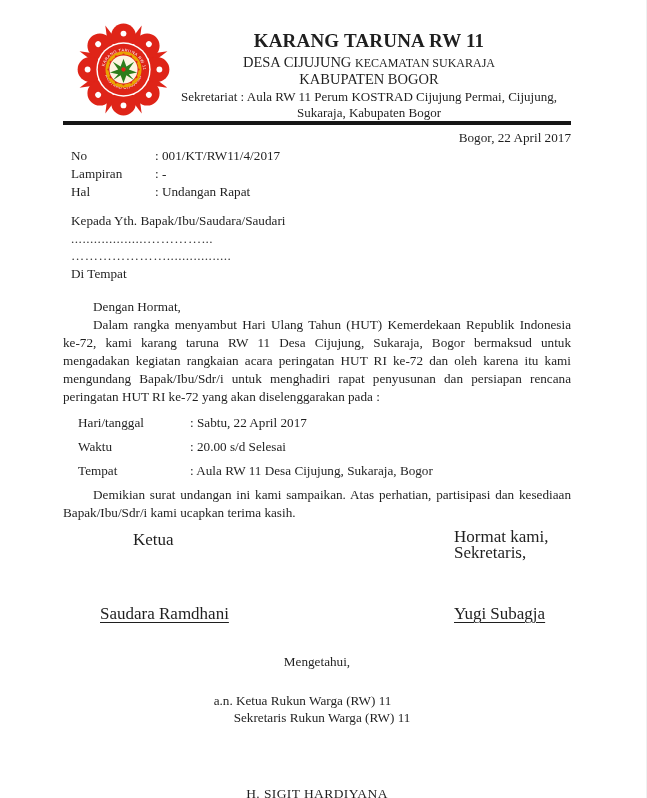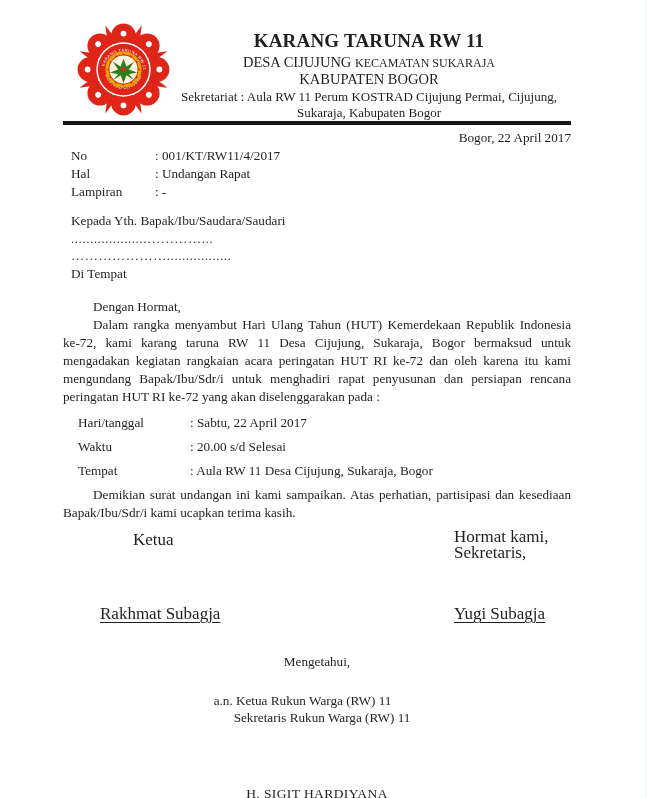--- a/index.html
+++ b/index.html
@@ -158,26 +158,26 @@
 
   <div class="double-rule"></div>
 
   <div class="date-line">Bogor, 22 April 2017</div>
   <div class="meta">
     <div class="meta-row">
       <span class="meta-label">No</span>
       <span class="meta-value">: 001/KT/RW11/4/2017</span>
     </div>
     <div class="meta-row">
+      <span class="meta-label">Lampiran</span>
+      <span class="meta-value">: -</span>
+    </div>
+    <div class="meta-row">
       <span class="meta-label">Hal</span>
       <span class="meta-value">: Undangan Rapat</span>
-    </div>
-    <div class="meta-row">
-      <span class="meta-label">Lampiran</span>
-      <span class="meta-value">: -</span>
     </div>
   </div>
 
   <div class="recipient">
     <div>Kepada Yth. Bapak/Ibu/Saudara/Saudari</div>
     <div class="dots">....................…………...</div>
     <div class="dots">………………….................</div>
     <div>Di Tempat</div>
   </div>
 
@@ -200,21 +200,21 @@
   </div>
 
   <div class="para">Demikian surat undangan ini kami sampaikan. Atas perhatian, partisipasi dan kesediaan Bapak/Ibu/Sdr/i kami ucapkan terima kasih.</div>
 
   <div class="sig-area">
     <div class="sig-right-head">
       <div>Hormat kami,</div>
       <div>Sekretaris,</div>
     </div>
     <div class="sig-left-role">Ketua</div>
-    <div class="sig-name left">Rakhmat Subagja</div>
+    <div class="sig-name left">Saudara Ramdhani</div>
     <div class="sig-name right">Yugi Subagja</div>
   </div>
 
   <div class="ack-head">Mengetahui,</div>
   <div class="ack-block">
     <div class="ack-inner">
       <div>a.n. Ketua Rukun Warga (RW) 11</div>
       <div class="ack-line2">Sekretaris Rukun Warga (RW) 11</div>
     </div>
   </div>

